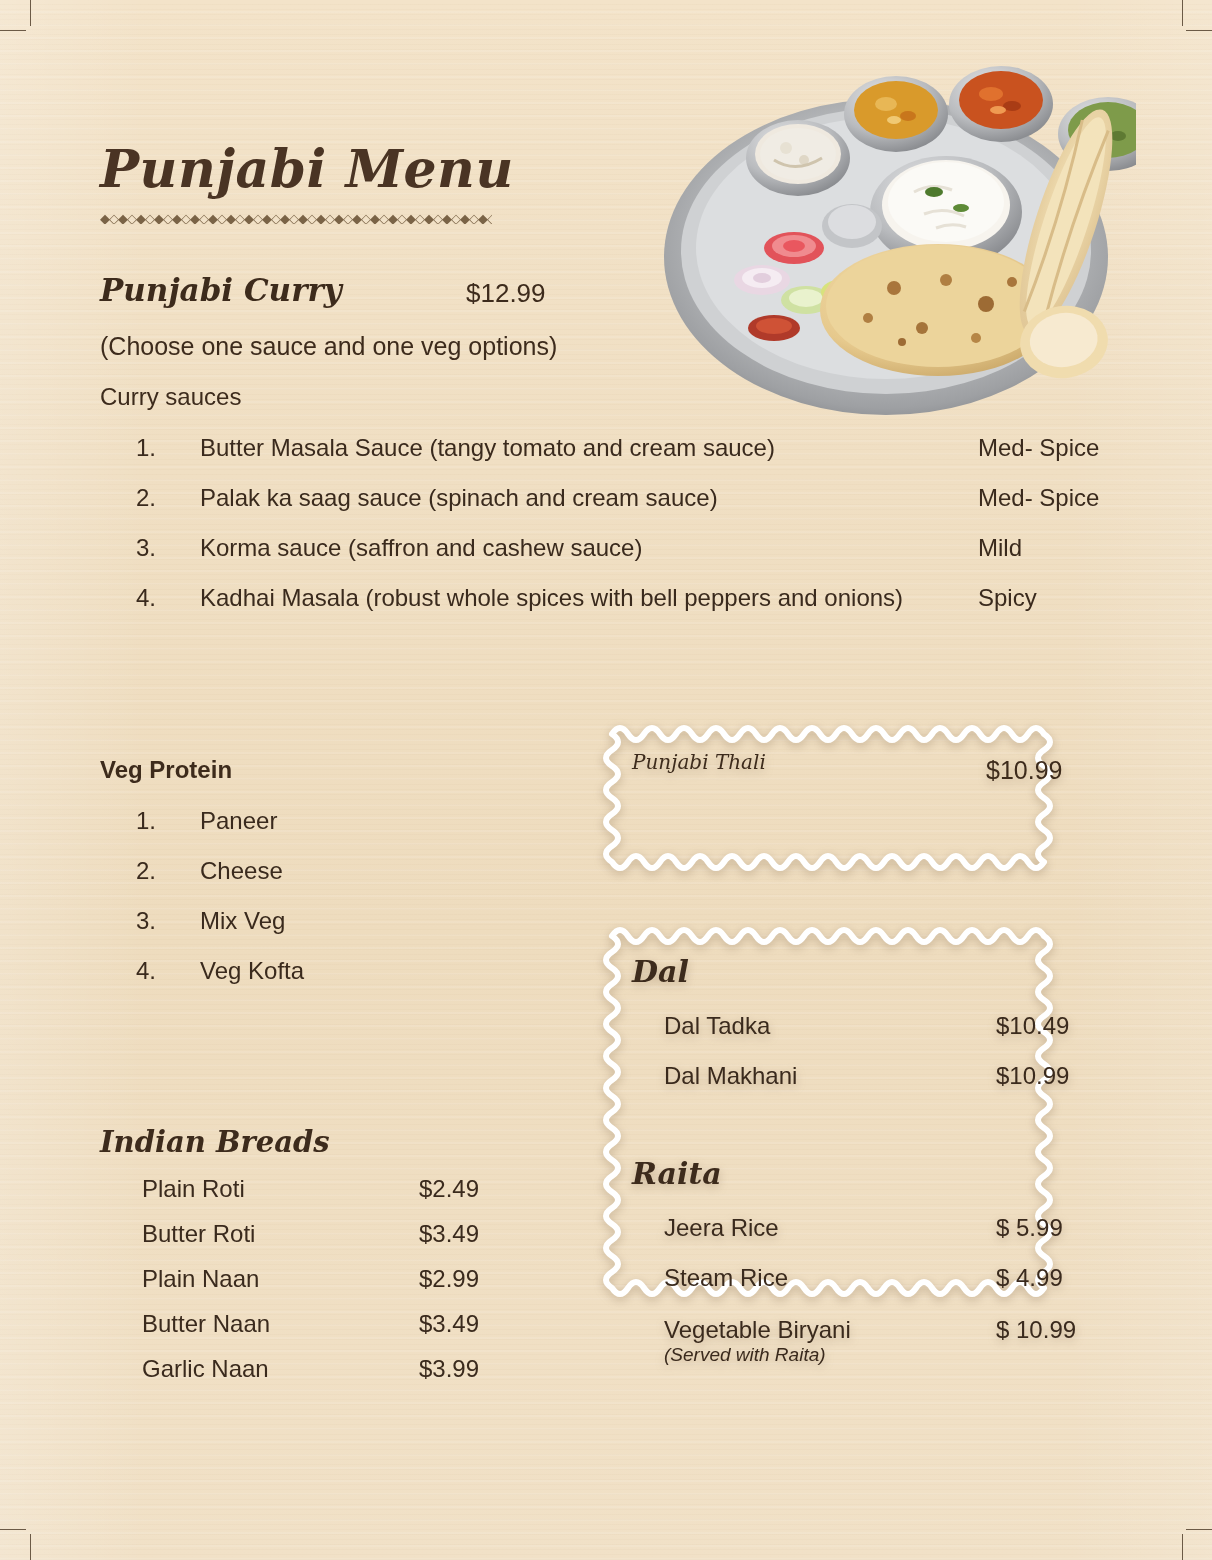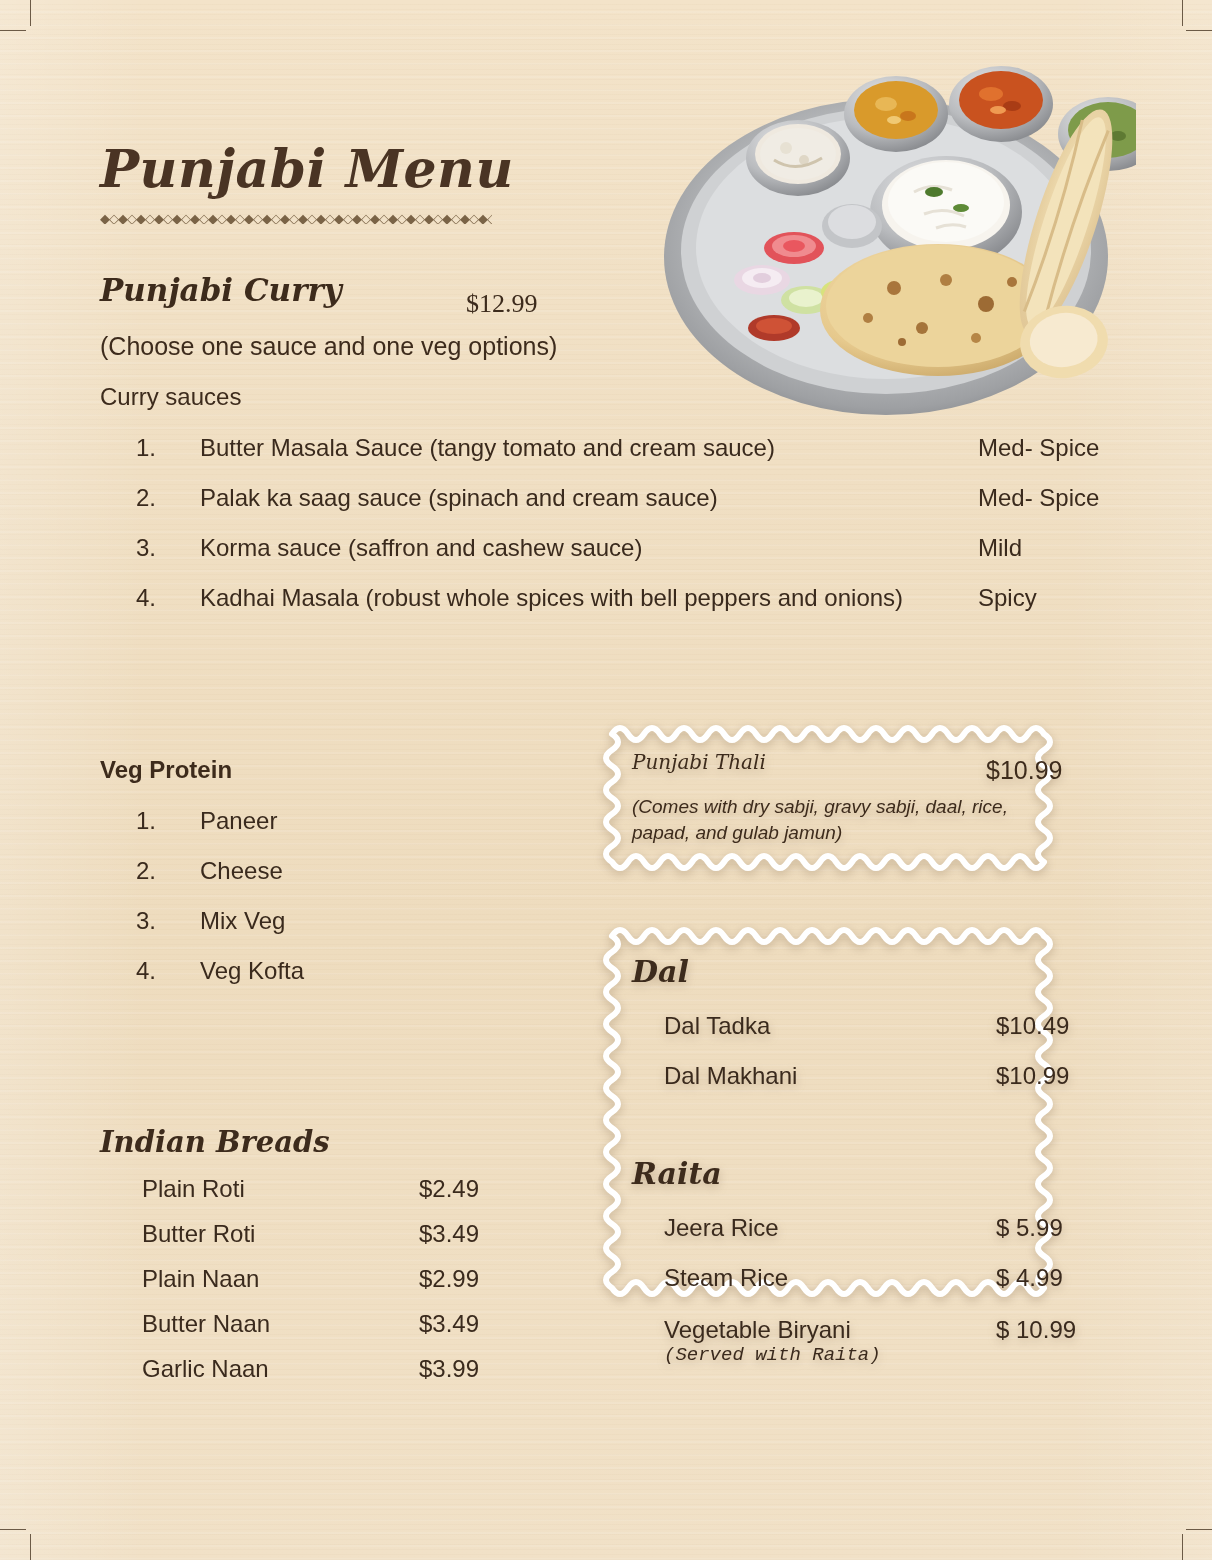--- a/index.html
+++ b/index.html
@@ -95,22 +95,21 @@
   }
   .curry-head {
     left: 100px; top: 272px;
     font-size: 31px;
   }
   .curry-price {
     position: absolute;
     left: 466px; top: 278px;
     font-size: 26px;
     color: #3d2b1c;
-    font-family: Liberation Serif, serif;
-    margin-top: 11px;
+    font-family: Liberation Sans, sans-serif;
   }
   .curry-note {
     position: absolute;
     left: 100px; top: 332px;
     font-size: 25px;
     color: #3d2b1c;
     text-align: center;
   }
   .curry-sauces-label {
     position: absolute;
@@ -238,21 +237,20 @@
     color: #3a2a1d;
   }
   .pricerow .pn { position: absolute; left: 0; top: 0; white-space: nowrap; }
   .pricerow .pp { position: absolute; left: 332px; top: 0; white-space: nowrap; }
   .pricerow .sub {
     position: absolute;
     left: 0; top: 28px;
     font-size: 19px;
     font-style: italic;
     white-space: nowrap;
-    font-family: Liberation Mono, monospace;
   }
 </style>
 </head>
 <body>
 
 <div class="page">
 
   <div class="crop v" style="left:30px; top:0;"></div>
   <div class="crop h" style="left:0; top:30px;"></div>
   <div class="crop v" style="left:1182px; top:0;"></div>
@@ -463,21 +461,20 @@
                  q-8,12 -16,0 q-8,-12 -16,0 q-8,12 -16,0 q-8,-12 -16,0 q-8,12 -16,0 q-8,-12 -16,0
                  q-8,12 -16,0 q-8,-12 -16,0 q-8,12 -16,0 q-8,-12 -16,0 q-8,12 -16,0 q-8,-12 -16,0
                  q-8,12 -16,0 q-8,-12 -16,0 q-8,12 -16,0 q-8,-12 -16,0 q-8,12 -16,0 q-8,-12 -16,0
                  q-8,12 -16,0 q-8,-12 -16,0 q-8,12 -16,0 q-8,-12 -16,0 q-8,12 -16,0 q-8,-12 -16,0
                  q-8,12 -16,0 q-8,-12 -16,0 q-8,12 -16,0
                  q-12,-8 0,-16 q12,-8 0,-16 q-12,-8 0,-16 q12,-8 0,-16 q-12,-8 0,-16 q12,-8 0,-16 q-12,-8 0,-16 q12,-8 0,-16 z" fill="none" stroke="#ffffff" stroke-width="6" stroke-linejoin="round"></path>
       </svg>
       <div class="inner">
         <div class="thali-title">Punjabi Thali</div>
         <div class="thali-price">$10.99</div>
-        <div class="thali-note">(Comes with dry sabji, gravy sabji, daal, rice, papad, and gulab jamun)</div>
       </div>
     </div>
 
     <div class="wbox dalrice-box">
       <svg width="500" height="510" viewBox="0 0 500 510">
         <path d="M14,20
                  q8,-12 16,0 q8,12 16,0 q8,-12 16,0 q8,12 16,0 q8,-12 16,0 q8,12 16,0
                  q8,-12 16,0 q8,12 16,0 q8,-12 16,0 q8,12 16,0 q8,-12 16,0 q8,12 16,0
                  q8,-12 16,0 q8,12 16,0 q8,-12 16,0 q8,12 16,0 q8,-12 16,0 q8,12 16,0
                  q8,-12 16,0 q8,12 16,0 q8,-12 16,0 q8,12 16,0 q8,-12 16,0 q8,12 16,0

